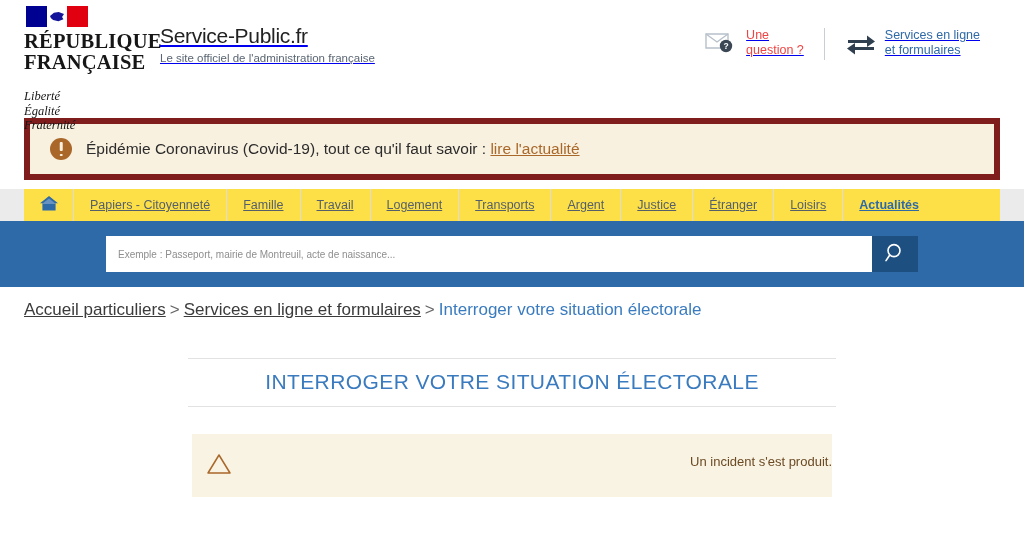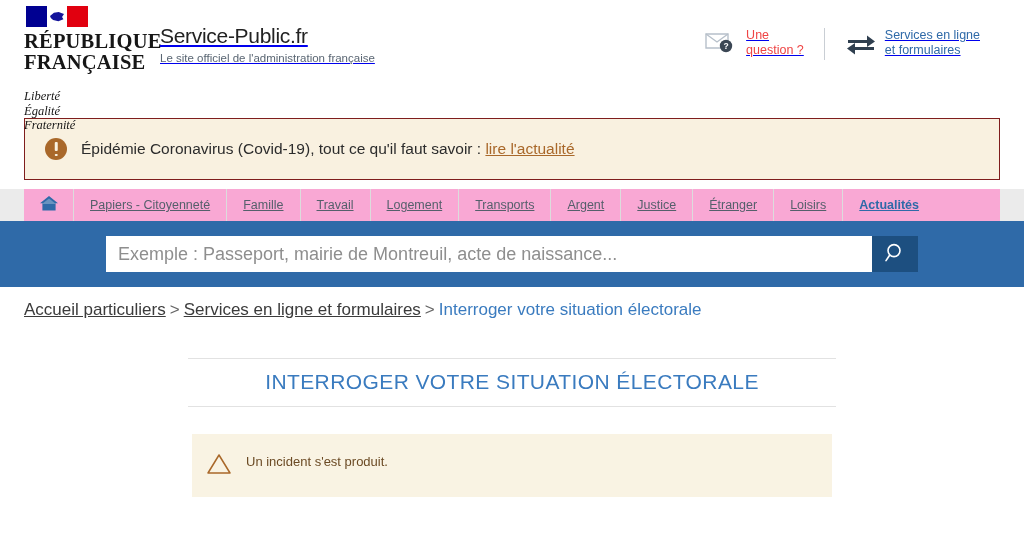--- a/index.html
+++ b/index.html
@@ -103,21 +103,21 @@
     background: #2f6aa8;
     width: 128px;
   }
   .icon-mail { margin-top: 2px; }
   .icon-exch { margin-top: 4px; }
 
   
   .banner-wrap { padding: 8px 24px 0 24px; }
   .banner {
     background: #f9f1e0;
-    border: 1px solid #7f1d1d;
+    border: 6px solid #7f1d1d;
     height: 62px;
     display: flex;
     align-items: center;
     padding-left: 20px;
     gap: 14px;
   }
   .alert-dot {
     width: 22px; height: 22px;
     border-radius: 50%;
     background: #a9682a;
@@ -151,21 +151,21 @@
     text-decoration: underline;
   }
 
   
   .navbar-outer {
     background: #ebebeb;
     padding: 0 24px;
     margin-top: 9px;
   }
   .navbar {
-    background: #f9a8d4;
+    background: #fde047;
     height: 32px;
     display: flex;
     align-items: stretch;
     border-bottom: none;
   }
   .nav-home {
     width: 50px;
     display: flex;
     align-items: center;
     justify-content: center;
@@ -198,21 +198,21 @@
     display: flex;
     width: 812px;
     height: 36px;
   }
   .search-input {
     flex: 1;
     border: none;
     outline: none;
     background: #ffffff;
     padding: 0 12px;
-    font-size: 18px;
+    font-size: 10px;
     color: #737373;
     font-family: "Liberation Sans", sans-serif;
   }
   .search-input::placeholder { color: #8e8e8e; }
   .search-btn {
     width: 46px;
     background: #1d4f80;
     border: none;
     display: flex;
     align-items: center;
@@ -250,20 +250,21 @@
   }
   .error-box {
     margin-top: 27px;
     width: 640px;
     background: #f9f3e3;
     min-height: 62px;
     display: flex;
     align-items: flex-start;
     padding: 17px 0 17px 14px;
     gap: 14px;
+    justify-content: space-between;
   }
   .warn-tri { flex: none; margin-top: 1px; }
   .error-lines {
     font-size: 13px;
     color: #6b4a24;
     line-height: 22px;
   }
   .error-lines a {
     color: #6b4a24;
     font-weight: bold;

